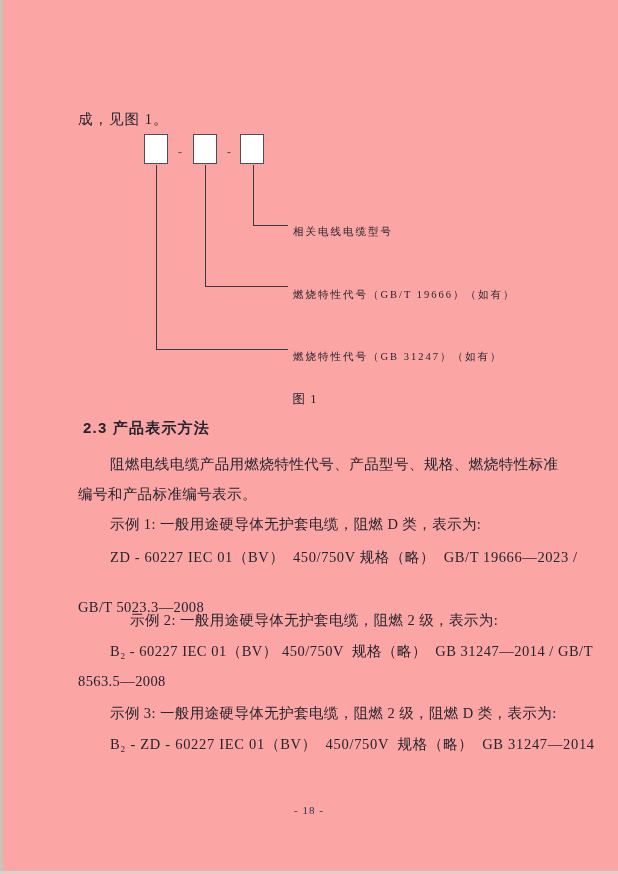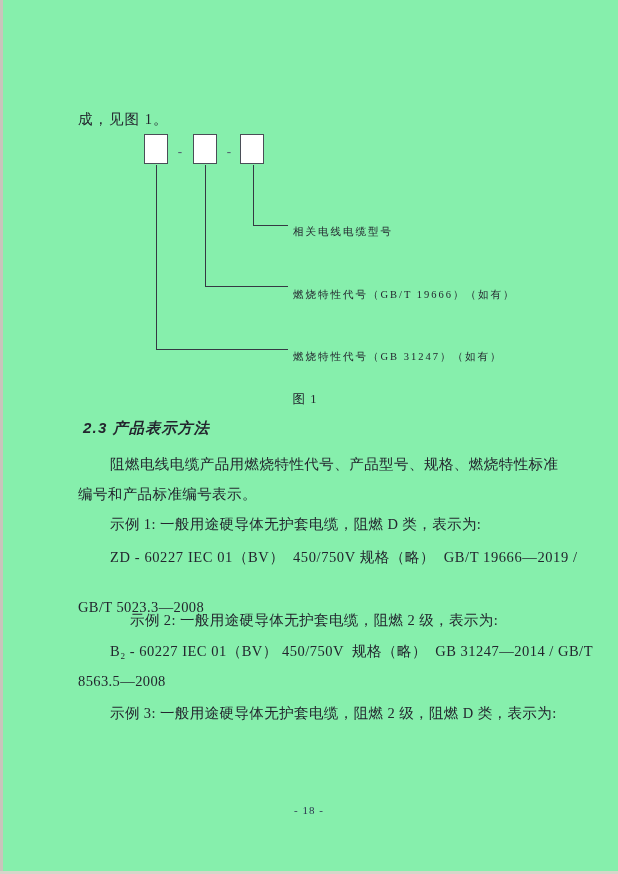--- a/index.html
+++ b/index.html
@@ -1,20 +1,20 @@
 <!DOCTYPE html>
 <html><head>
 <meta charset="utf-8">
 <style>
   html, body { margin: 0; padding: 0; background: #ffffff; }
   .page {
     position: relative;
     width: 618px;
     height: 874px;
-    background: #86efac;
+    background: #fca5a5;
     overflow: hidden;
     font-family: "Liberation Serif", "DejaVu Serif", serif;
     color: #23262e;
   }
   .edge-left {
     position: absolute; left: 0; top: 0; width: 3px; height: 874px;
     background: #c9c4bb;
   }
   .edge-bottom {
     position: absolute; left: 0; top: 871px; width: 618px; height: 3px;
@@ -55,21 +55,21 @@
   .fl-2 { top: 288px; }
   .fl-3 { top: 350px; }
   .fig-caption {
     position: absolute; left: 0; top: 391px; width: 610px;
     text-align: center; font-size: 12.5px; letter-spacing: 1px; white-space: pre;
   }
   
   .section-heading {
     position: absolute; left: 83px; top: 419px;
     font-family: "Liberation Sans", "DejaVu Sans", sans-serif;
-    font-weight: 700; font-size: 15px; letter-spacing: 1.2px; white-space: pre; font-style: italic;
+    font-weight: 700; font-size: 15px; letter-spacing: 1.2px; white-space: pre;
   }
   .bline {
     position: absolute;
     font-size: 14.5px; white-space: pre; letter-spacing: 0.4px;
   }
   .l-margin { left: 78px; }
   .l-indent { left: 110px; }
   .y1  { top: 455px; letter-spacing: 0.45px; }
   .y2  { top: 485px; }
   .y3  { top: 515px; }
@@ -115,21 +115,22 @@
     <div class="fig-label fl-3">燃烧特性代号（GB 31247）（如有）</div>
   </div>
 
   <div class="fig-caption">图 1</div>
 
   <div class="section-heading">2.3 产品表示方法</div>
 
   <div class="bline l-margin y2">编号和产品标准编号表示。</div>
   <div class="bline l-indent y1">阻燃电线电缆产品用燃烧特性代号、产品型号、规格、燃烧特性标准</div>
   <div class="bline l-indent y3">示例 1: 一般用途硬导体无护套电缆，阻燃 D 类，表示为:</div>
-  <div class="bline l-indent y4">ZD - 60227 IEC 01（BV）  450/750V 规格（略）  GB/T 19666—2019 /</div>
+  <div class="bline l-indent y4">ZD - 60227 IEC 01（BV）  450/750V 规格（略）  GB/T 19666—2023 /</div>
   <div class="bline l-margin y5">GB/T 5023.3—2008</div>
   <div class="bline l-indent y6">示例 2: 一般用途硬导体无护套电缆，阻燃 2 级，表示为:</div>
   <div class="bline l-indent y7">B₂ - 60227 IEC 01（BV） 450/750V  规格（略）  GB 31247—2014 / GB/T</div>
   <div class="bline l-margin y8">8563.5—2008</div>
   <div class="bline l-indent y9">示例 3: 一般用途硬导体无护套电缆，阻燃 2 级，阻燃 D 类，表示为:</div>
+  <div class="bline l-indent y10">B₂ - ZD - 60227 IEC 01（BV）  450/750V  规格（略）  GB 31247—2014</div>
 
   <div class="page-number">- 18 -</div>
 </div>
 
 </body></html>

